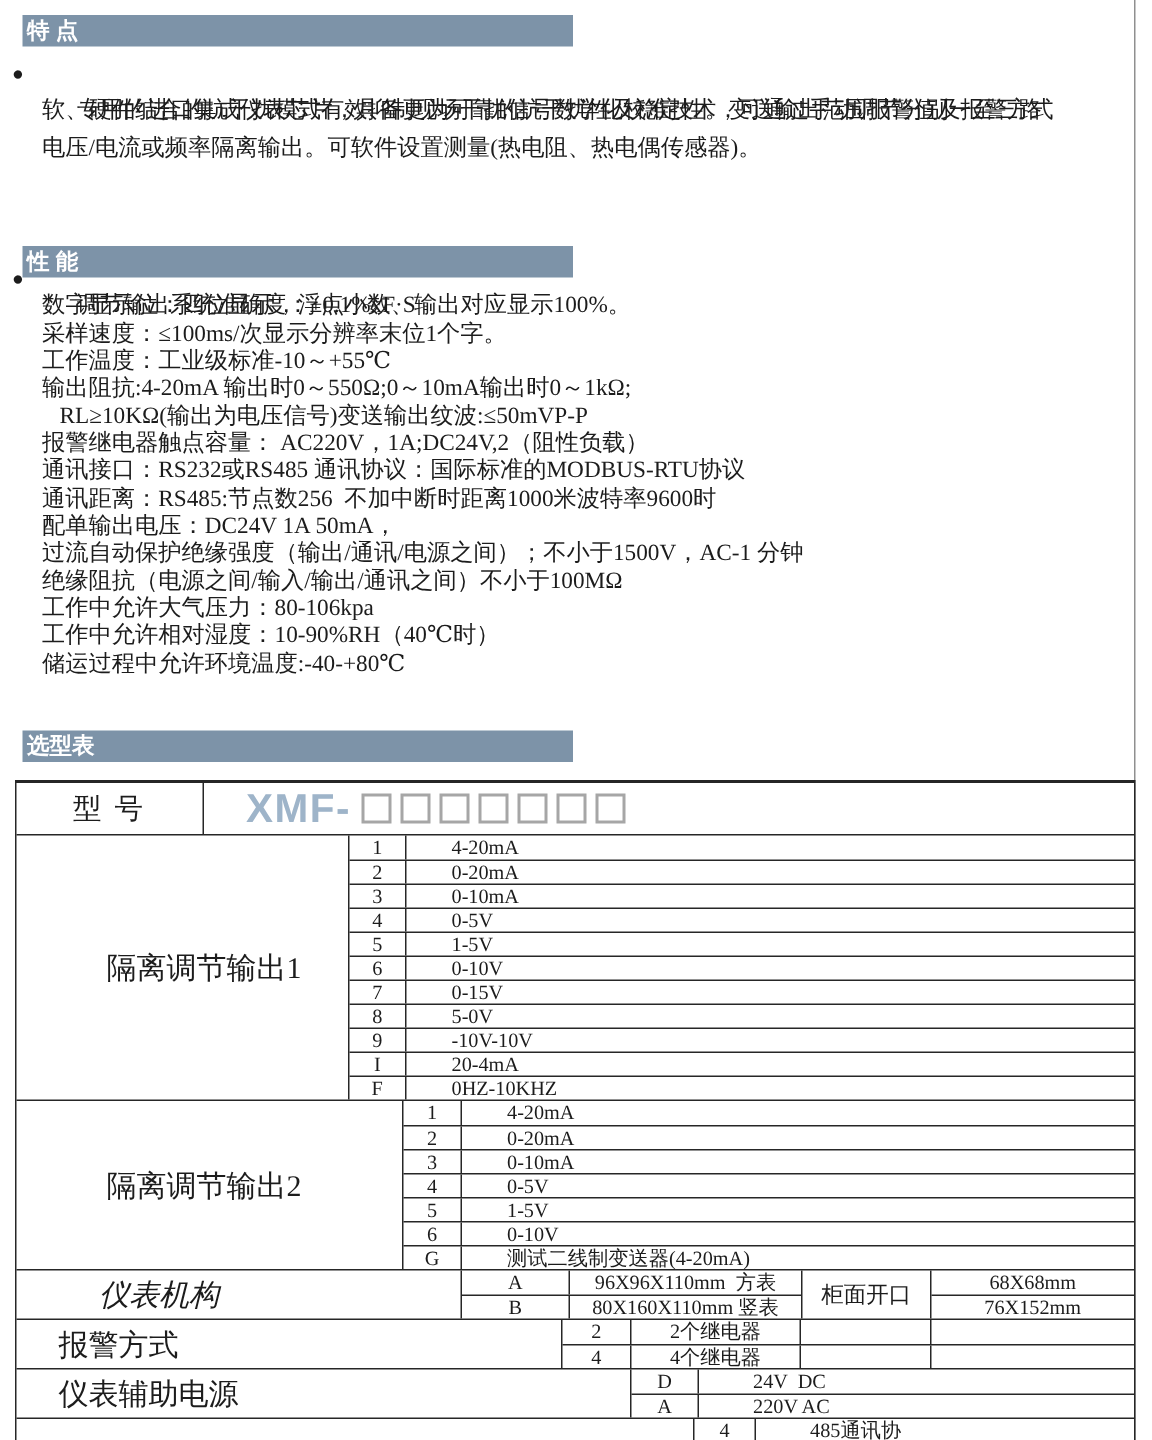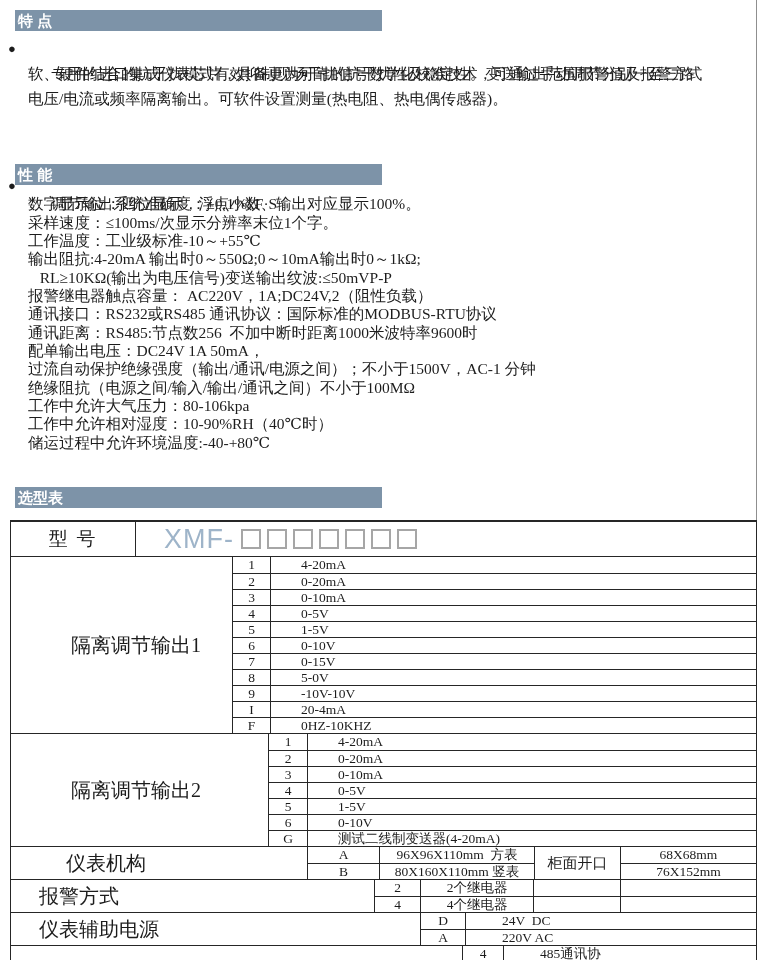--- a/index.html
+++ b/index.html
@@ -33,21 +33,21 @@
   }
   .trow{display:flex;box-sizing:border-box;}
   .header-row{height:34px;}
   .model-label-cell{
     width:125px;box-sizing:border-box;border-right:1px solid #262626;
     display:flex;align-items:center;justify-content:center;
     font-size:19px;letter-spacing:2px;
   }
   .model-value-cell{flex:1;display:flex;align-items:center;padding-left:28px;box-sizing:border-box;}
   .model-prefix{
-    font-family:"Liberation Sans","DejaVu Sans",sans-serif;font-weight:normal;
+    font-family:"Liberation Sans","DejaVu Sans",sans-serif;font-weight:bold;
     font-size:27px;color:#9eb4c9;letter-spacing:1px;line-height:28px;margin-right:7px;
   }
   .digit-box{
     display:inline-block;width:16px;height:16px;border:2px solid #a6a6a6;
     margin-right:6px;box-sizing:content-box;background:#fff;
   }
 
   .sec{display:flex;border-top:1px solid #262626;box-sizing:border-box;}
   .label-cell{
     box-sizing:border-box;border-right:1px solid #262626;
@@ -58,21 +58,21 @@
   .r + .r{border-top:1px solid #262626;}
   .code{box-sizing:border-box;border-right:1px solid #262626;text-align:center;}
   .val{flex:1;padding-left:30px;box-sizing:border-box;white-space:pre;overflow:hidden;}
 
   
   .sec-out1 .label-cell{width:222px;padding-left:60px;}
   .sec-out1 .code{width:38px;}
   .sec-out2 .label-cell{width:258px;padding-left:60px;}
   .sec-out2 .code{width:39px;}
 
-  .sec-struct .label-cell{width:297px;padding-left:55px;}
+  .sec-struct .label-cell{width:297px;padding-left:55px;font-style:italic;}
   .mini-col{width:226px;display:flex;flex-direction:column;box-sizing:border-box;}
   .mini-col .code{width:72px;}
   .mini-col .val{padding-left:0;text-align:center;}
   .span-cell{
     width:87px;box-sizing:border-box;border-left:1px solid #262626;border-right:1px solid #262626;
     display:flex;align-items:center;justify-content:center;font-size:15px;
   }
   .mm-col{flex:1;display:flex;flex-direction:column;min-width:0;}
   .mm-col .mmr{height:16px;line-height:15px;text-align:center;box-sizing:border-box;}
   .mm-col .mmr + .mmr{border-top:1px solid #262626;}

